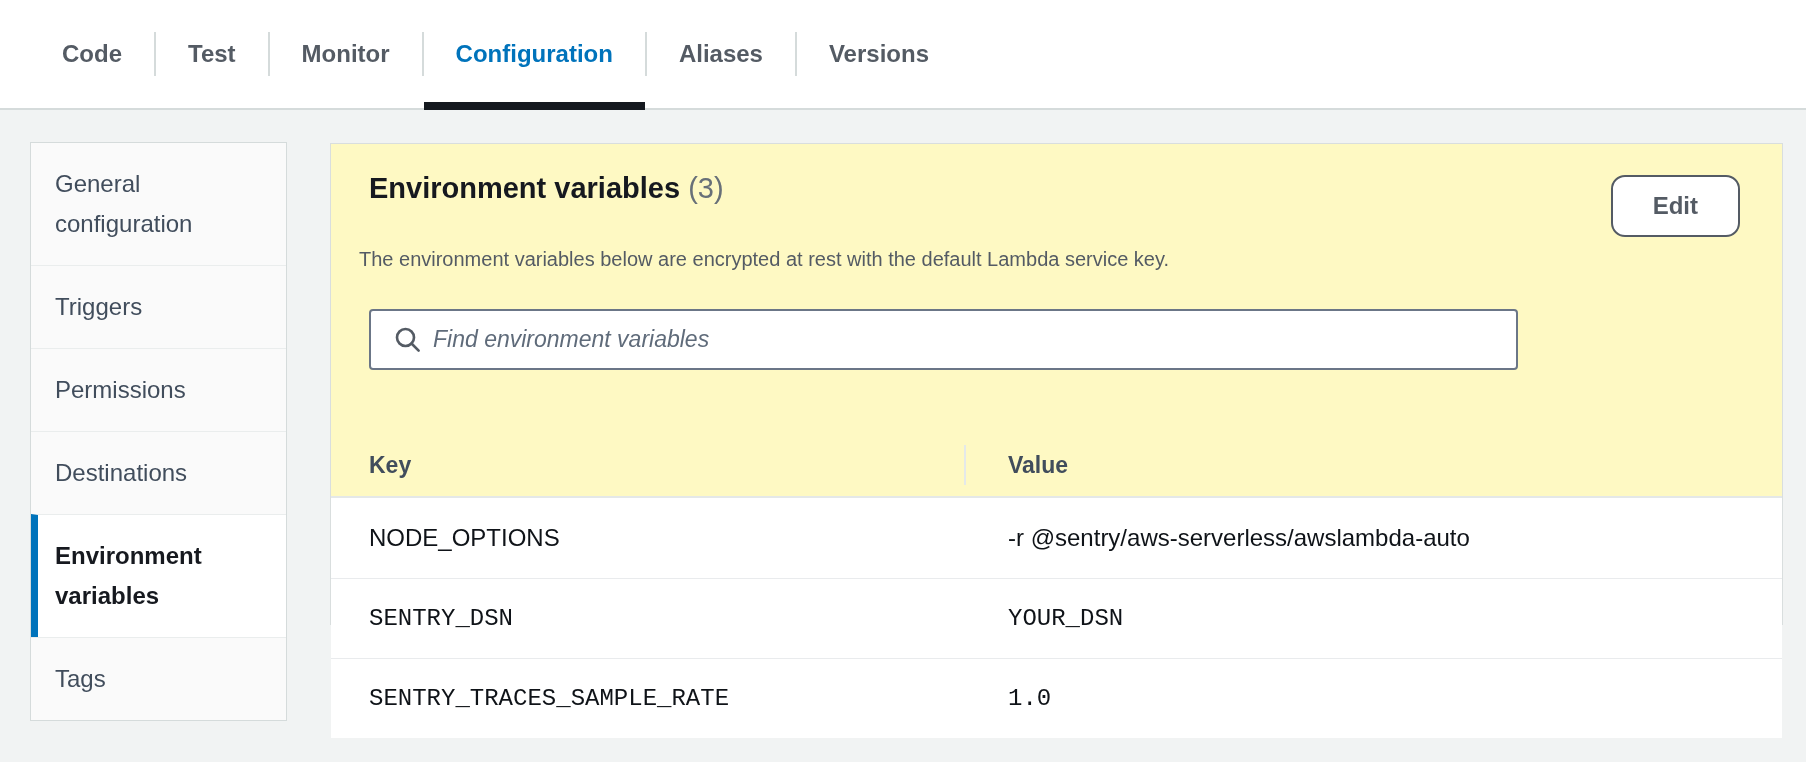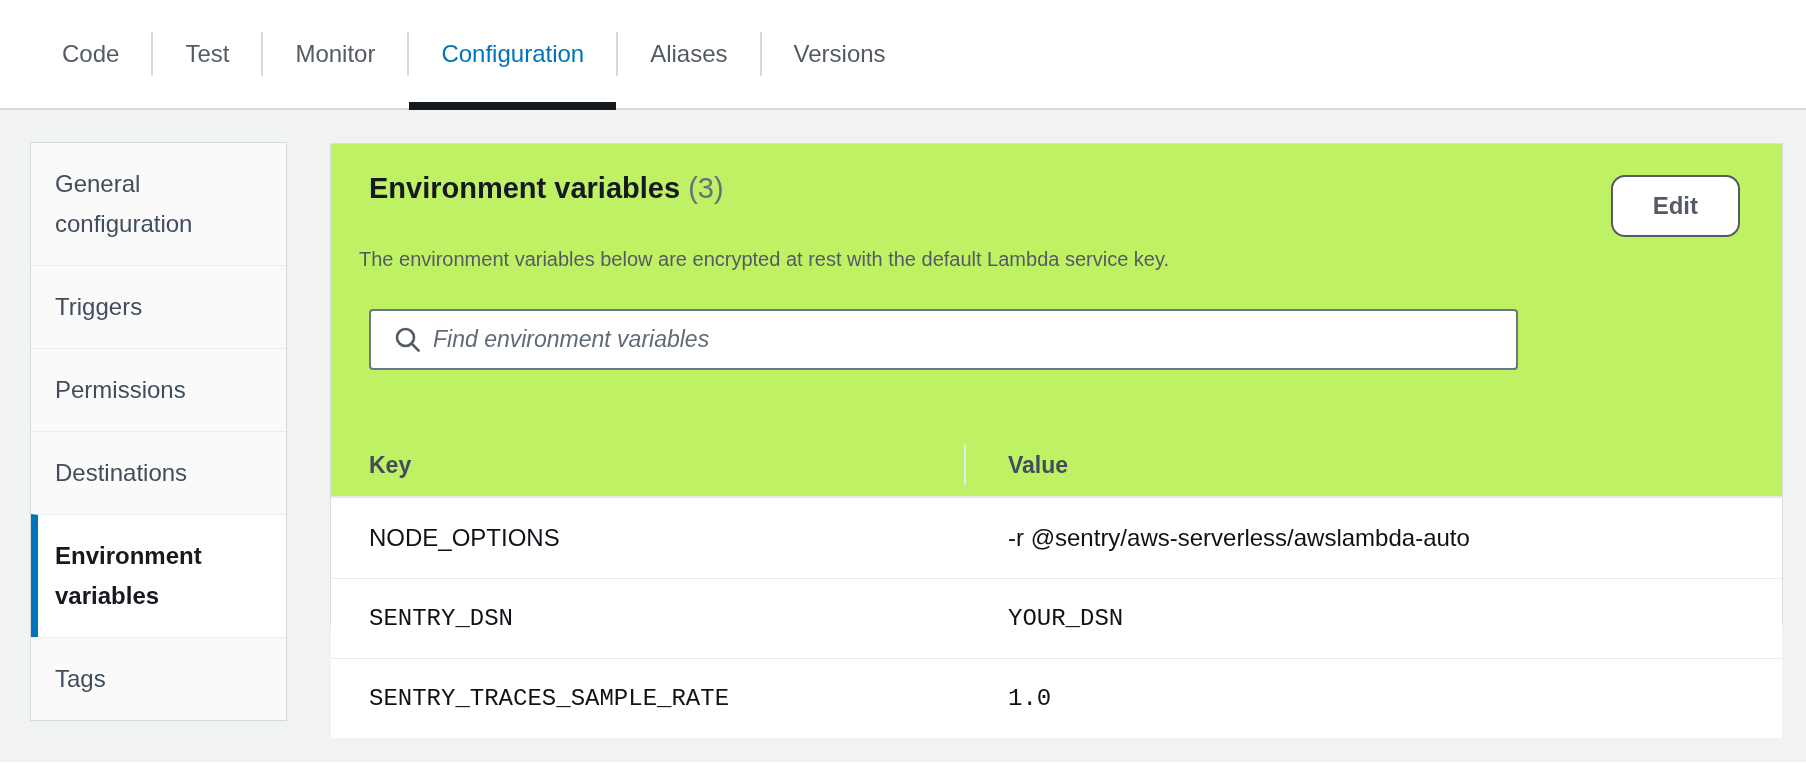--- a/index.html
+++ b/index.html
@@ -4,40 +4,40 @@
 <style>
   * { margin:0; padding:0; box-sizing:border-box; }
   body { font-family:"Liberation Sans", sans-serif; }
   .screen { position:relative; width:1806px; height:764px; overflow:hidden; background:#ffffff; }
 
   
   .tabbar { position:relative; height:110px; background:#ffffff;
             border-bottom:2px solid #d5dbdb; display:flex; align-items:center;
             padding-left:30px; }
   .tab { position:relative; height:100%; display:flex; align-items:center;
-         padding:12px 32px; font-size:24px; font-weight:400; color:#545b64; cursor:pointer;text-align:center; }
+         padding:12px 32px; font-size:24px; font-weight:700; color:#545b64; cursor:pointer;text-align:center; }
   .tab.active { color:#0073bb; }
   .tab.active::after { content:""; position:absolute; left:0; right:0; bottom:-2px;
                        height:8px; background:#15191f; }
   .tab-sep { width:2px; height:44px; background:#d5dbdb; flex:0 0 auto; }
 
   
   .page { position:relative; height:652px; background:#f1f3f3; }
 
   
   .sidebar { position:absolute; left:30px; top:32px; width:257px;
              background:#fafafa; border:1px solid #d5dbdb; }
   .side-item { padding:21px 24px; font-size:24px; line-height:40px; color:#414d5c; cursor:pointer; }
   .side-item + .side-item { border-top:1px solid #eaeded; }
   .side-item.active { background:#ffffff; color:#16191f; font-weight:700;
                       border-left:7px solid #0073bb; padding-left:17px; }
 
   
   .panel { position:absolute; left:330px; top:33px; width:1453px; height:482px;
-           background:#bef264; border:1px solid #d9dede; }
+           background:#fef9c3; border:1px solid #d9dede; }
   .panel-title { position:absolute; left:38px; top:22px; font-size:29px; line-height:44px;
                  font-weight:700; color:#16191f; }
   .panel-title .count { color:#687078; font-weight:400; }
   .edit-btn { position:absolute; right:42px; top:31px; height:62px; padding:0 40px;
               background:#ffffff; border:2px solid #545b64; border-radius:14px;
               font-family:"Liberation Sans", sans-serif;
               font-size:24px; font-weight:700; color:#545b64; cursor:pointer; }
   .desc { position:absolute; left:28px; top:100px; font-size:20px; line-height:30px; color:#545b64; }
 
   .search { position:absolute; left:38px; top:165px; width:1149px; height:61px;

